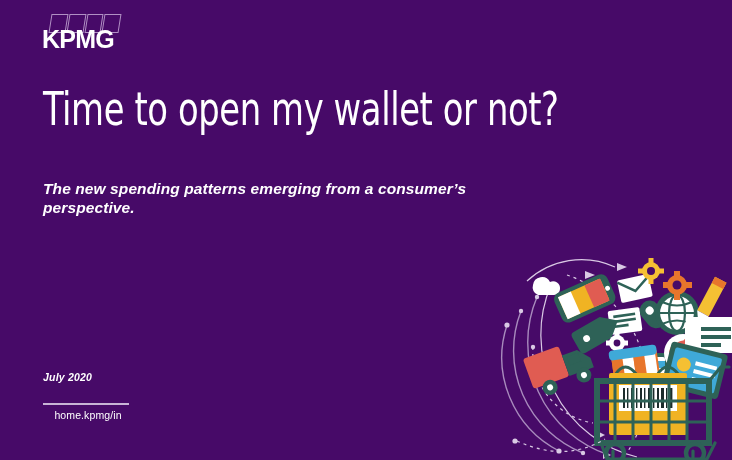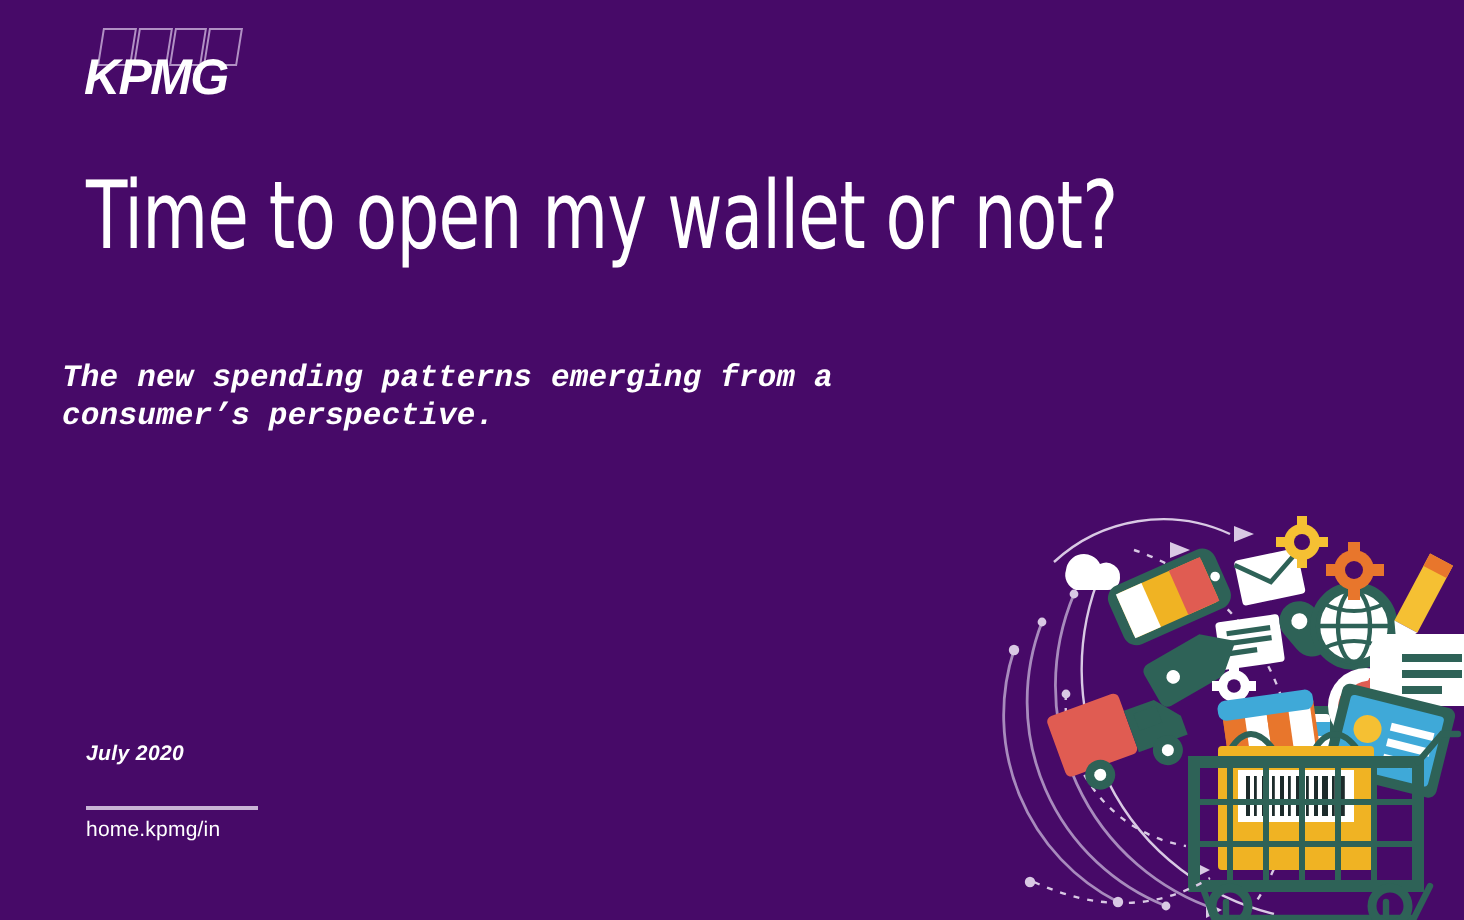--- a/index.html
+++ b/index.html
@@ -39,21 +39,20 @@
     flex: 1 1 auto;
     border: 1.2px solid #b190c4;
     box-sizing: border-box;
   }
   .logo-word {
     position: absolute;
     left: 0;
     top: 14px;
     font-size: 25px;
     font-weight: bold;
-    font-style: italic;
     color: #ffffff;
     letter-spacing: -0.8px;
     line-height: 1;
   }
 
   
   .title {
     position: absolute;
     left: 43px;
     top: 84px;
@@ -64,24 +63,23 @@
     letter-spacing: -0.5px;
     line-height: 1.05;
     white-space: nowrap;
     transform: scaleX(0.80);
     transform-origin: left center;
   }
 
   
   .subcopy {
     position: absolute;
-    left: 31px;
+    left: 43px;
     top: 180px;
     width: 452px;
-    font-family: Liberation Mono, monospace;
   }
   .subcopy p {
     margin: 0 0 13px 0;
     font-size: 15.5px;
     font-weight: bold;
     font-style: italic;
     color: #ffffff;
     line-height: 1.22;
     letter-spacing: 0.1px;
   }
@@ -105,20 +103,21 @@
   .footer-rule {
     height: 1.5px;
     background: #c9b4d6;
     width: 86px;
     margin-bottom: 4px;
   }
   .footer-url {
     font-size: 10.5px;
     color: #ffffff;
     letter-spacing: 0.1px;
+    text-align: center;
   }
 
   
   .illustration {
     position: absolute;
     right: 0;
     bottom: 0;
     width: 235px;
     height: 205px;
   }

